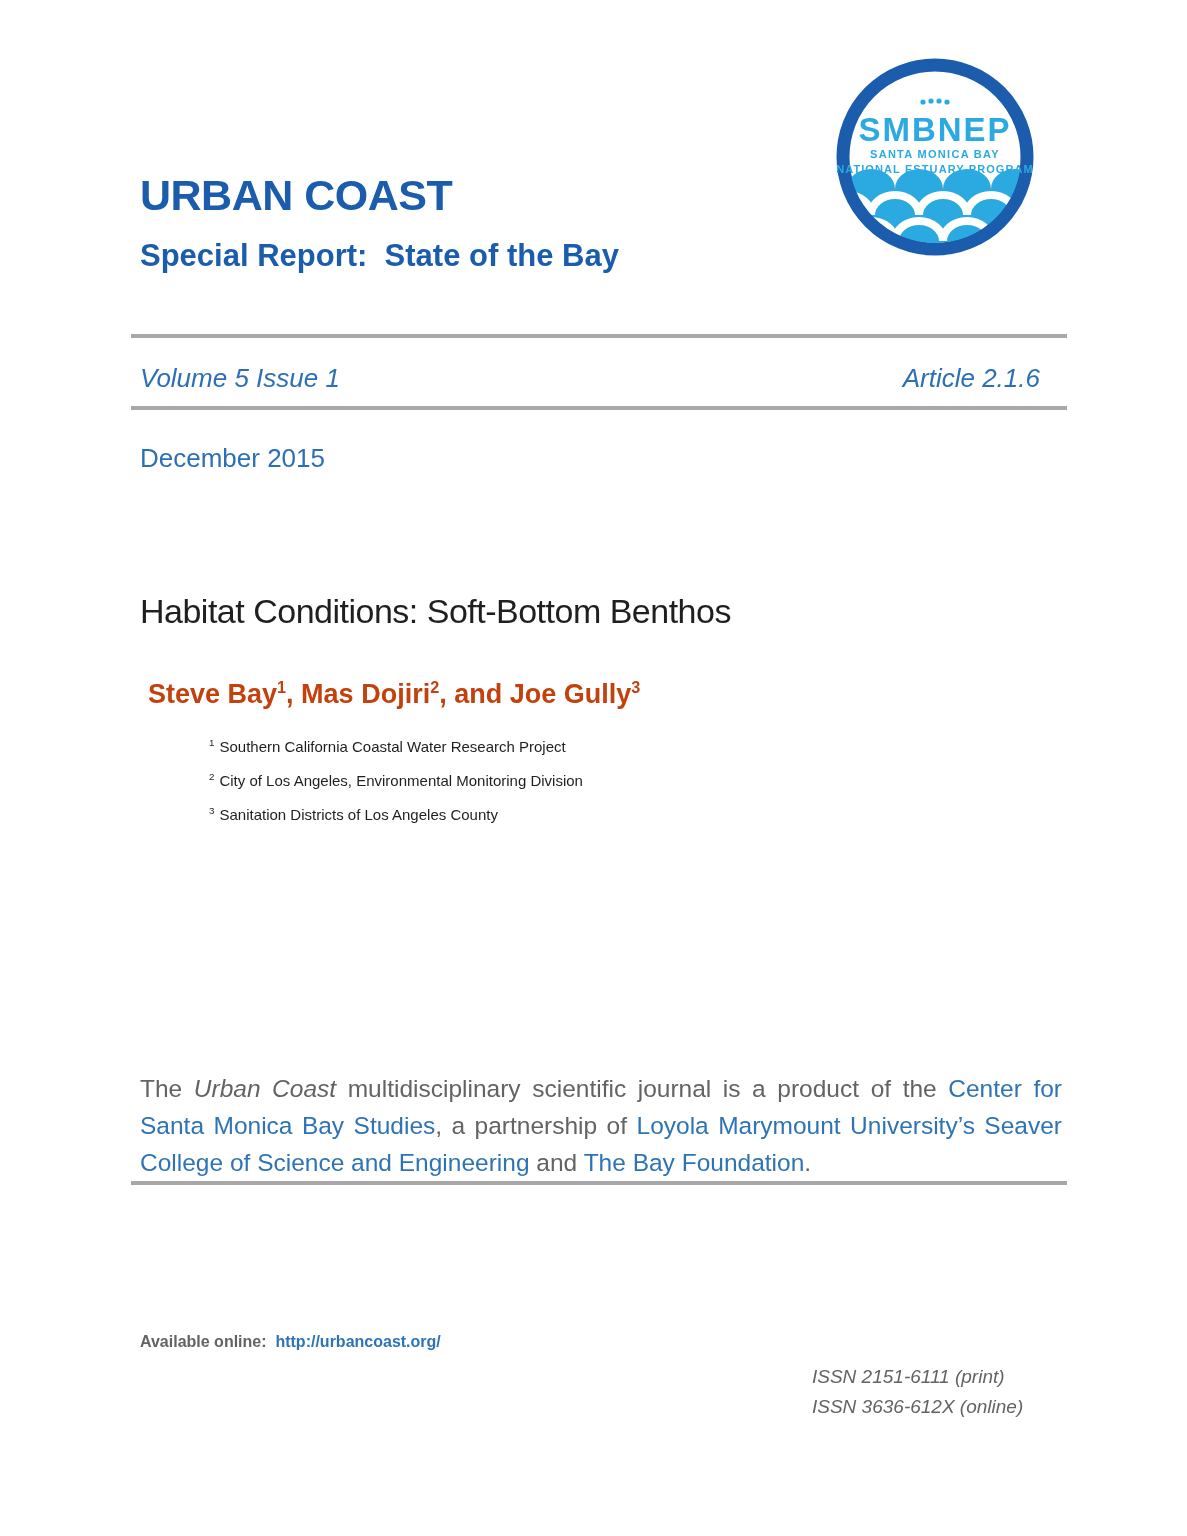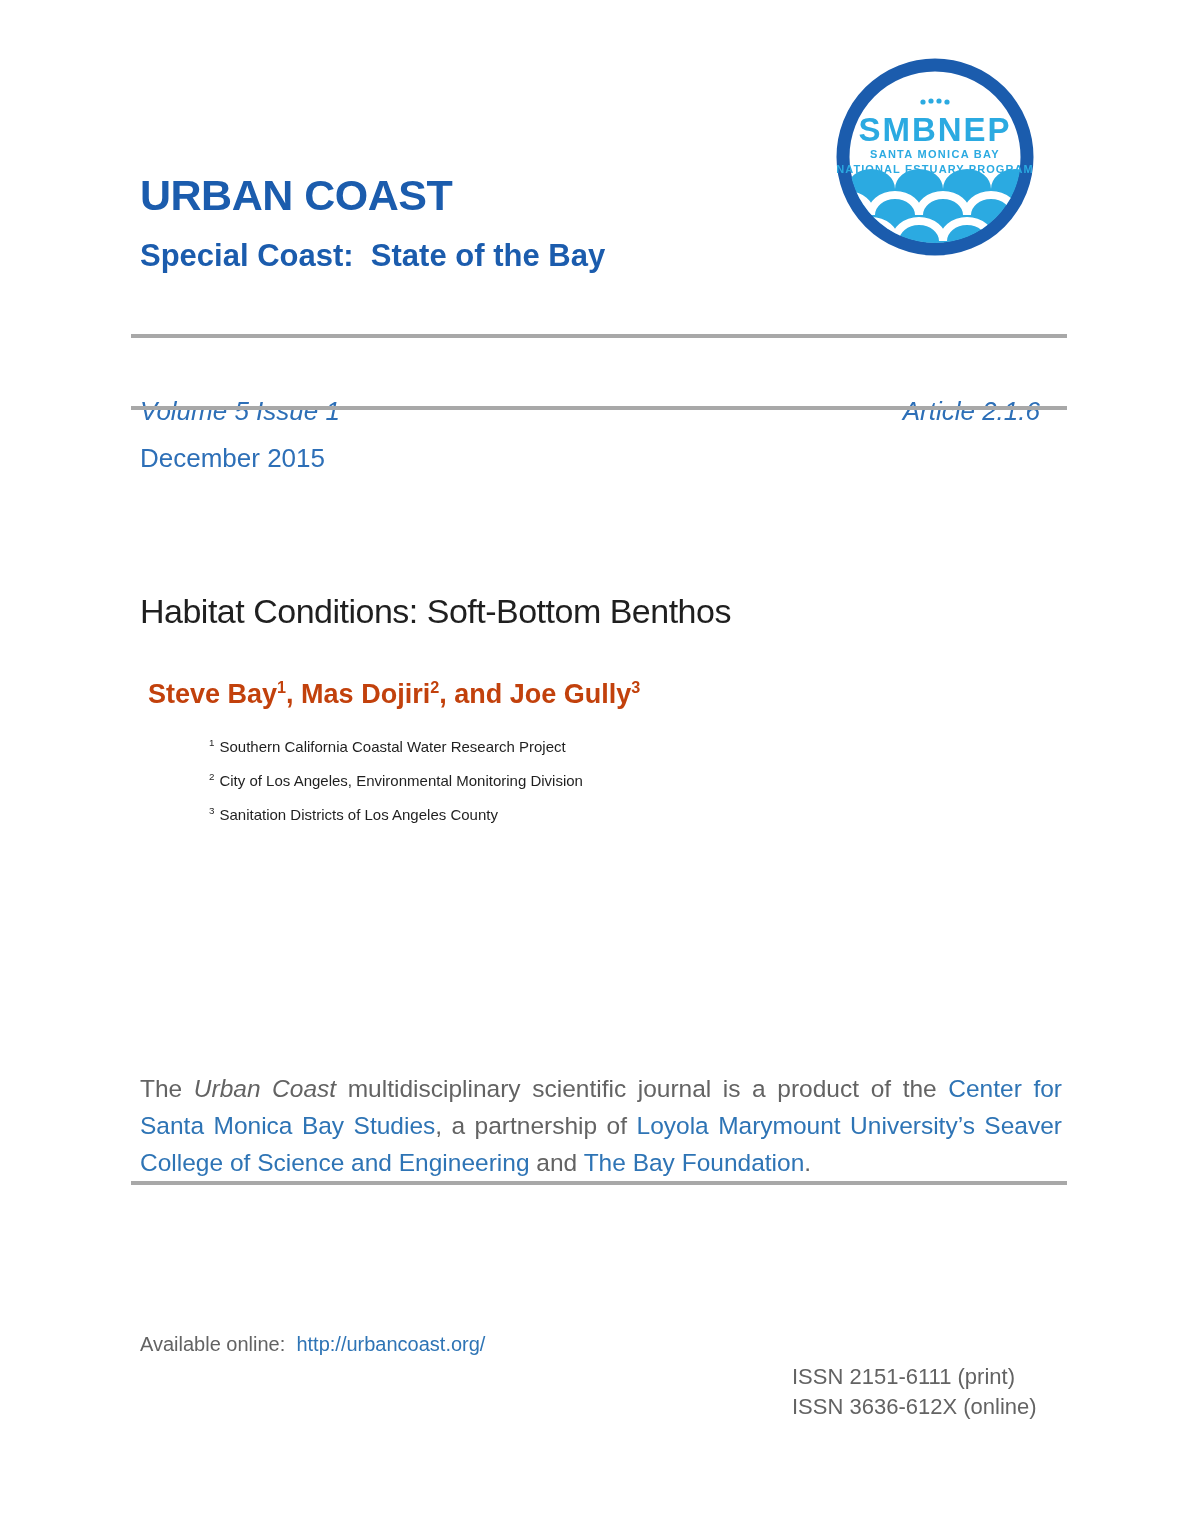--- a/index.html
+++ b/index.html
@@ -31,21 +31,20 @@
 
   .logo { position:absolute; left:835px; top:57px; width:200px; height:200px; }
   .logo svg { display:block; }
   .logo text { font-family:"Liberation Sans", sans-serif; font-weight:bold; }
 
   .issue-bar {
     position:absolute; left:140px; top:363px; width:900px;
     display:flex; justify-content:space-between;
     font-size:26px; font-style:italic;
     color:var(--accent-blue, #2d6fb7);
-    margin-top:33px;
   }
   .date-line {
     position:absolute; left:140px; top:443px;
     font-size:26px; color:var(--accent-blue, #2d6fb7);
   }
 
   .article-title {
     position:absolute; left:140px; top:592px;
     font-size:34px; font-weight:normal; letter-spacing:-0.5px;
     color:var(--title-black, #1f1f1f); white-space:nowrap;
@@ -70,38 +69,40 @@
   .seg-link { color:var(--link-blue, #2e74b5); cursor:pointer; }
 
   .citation {
     position:absolute; left:140px; top:1220px; width:922px;
     font-size:24px; line-height:31.5px; color:var(--text-gray, #636363);
   }
   .citation-body { text-align:justify; }
 
   .online-line {
     position:absolute; left:140px; top:1333px;
-    font-size:20px; white-space:pre-wrap;
+    font-size:16px; white-space:pre-wrap;
     color:var(--text-gray, #636363);
+    font-weight:bold;
   }
   .online-line .url { color:var(--link-blue, #2e74b5); cursor:pointer; }
 
   .issn {
-    position:absolute; left:792px; top:1362px;
-    font-size:22px; line-height:30px;
+    position:absolute; left:812px; top:1362px;
+    font-size:19px; line-height:30px;
     color:var(--text-gray, #636363);
+    font-style:italic;
   }
 </style>
 </head>
 <body>
 
 <div class="page">
 
   <div class="masthead-title">URBAN COAST</div>
-  <div class="masthead-subtitle">Special Coast:  State of the Bay</div>
+  <div class="masthead-subtitle">Special Report:  State of the Bay</div>
 
   <div class="logo">
     <svg width="200" height="200" viewBox="0 0 200 200">
       <defs>
         <clipPath id="logoClip">
             <circle cx="100" cy="100" r="86"></circle>
           </clipPath>
       </defs>
       <circle cx="100" cy="100" r="92" fill="#ffffff" stroke="#1b5cad" stroke-width="13"></circle>
       <g fill="#2baae1">

